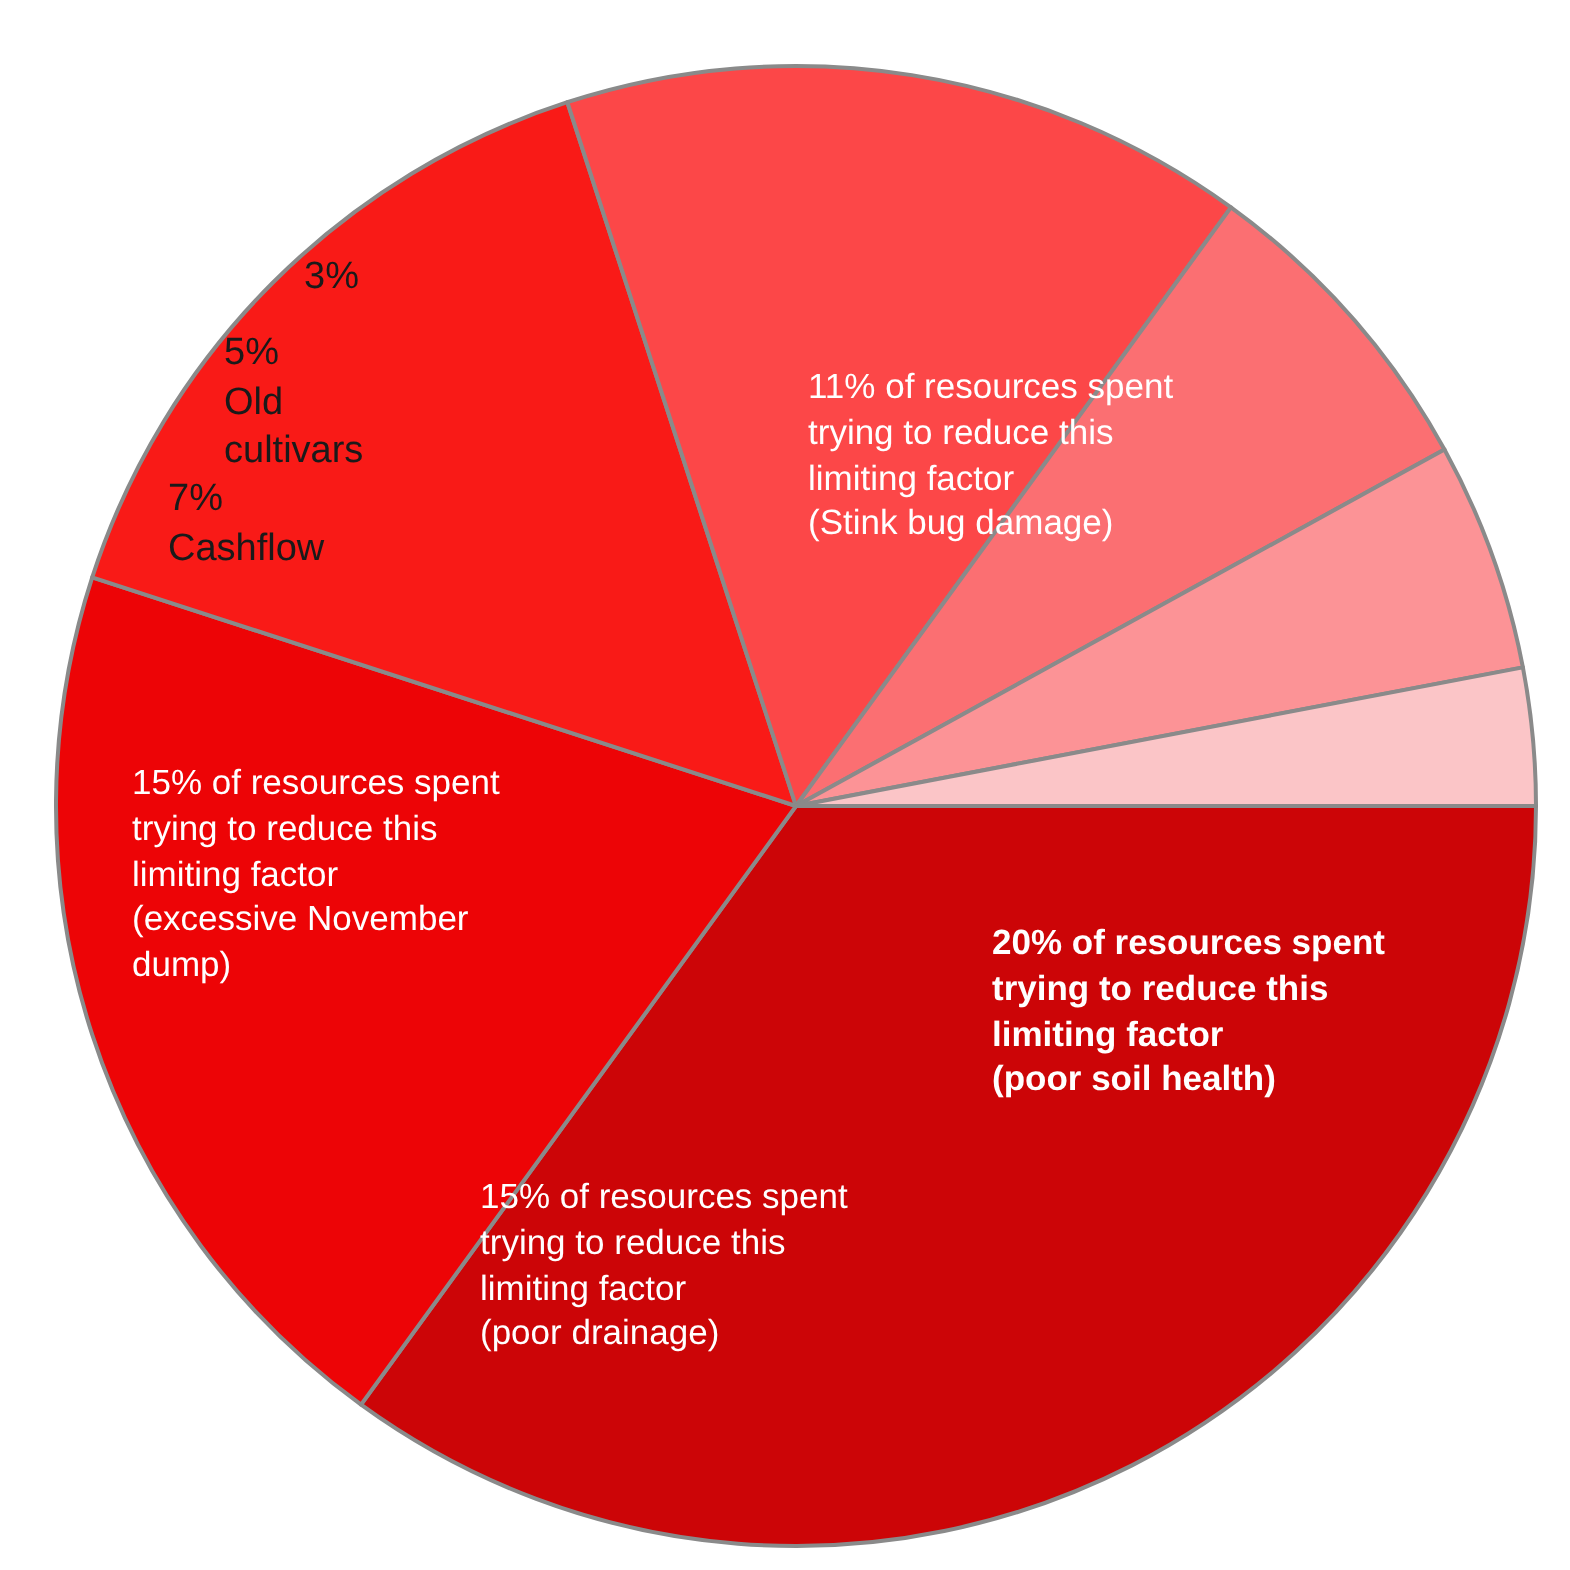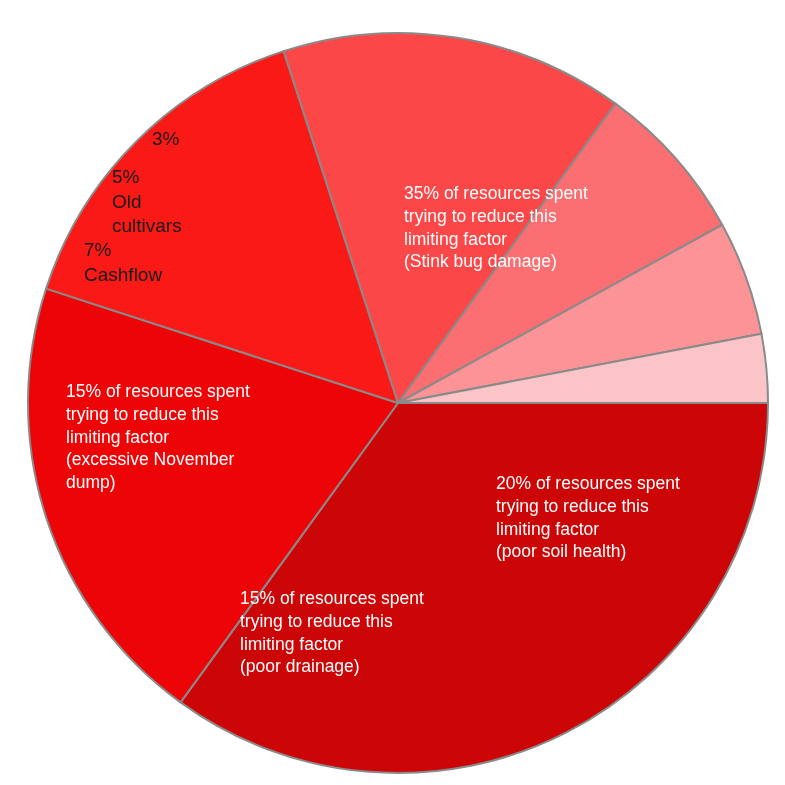--- a/index.html
+++ b/index.html
@@ -43,21 +43,21 @@
   .label-inside {
     color: #ffffff;
     font-size: 17.5px;
   }
   .label-outside {
     color: #1a1a1a;
     font-size: 19px;
   }
   
   #label-stinkbug   { left: 404px; top: 182px;  width: 250px; }
-  #label-soilhealth { left: 496px; top: 472px;  width: 250px; }
+  #label-soilhealth { left: 496px; top: 460px;  width: 250px; font-weight: bold; }
   #label-drainage   { left: 240px; top: 587px;  width: 250px; }
   #label-november   { left: 66px;  top: 380px;  width: 230px; }
   #label-cashflow   { left: 84px;  top: 238px;  width: 160px; }
   #label-oldcult    { left: 112px; top: 165px;  width: 160px; }
   #label-pct3       { left: 152px; top: 127px;  width: 80px;  }
 </style>
 </head>
 <body>
 
 <div id="chart-root">
@@ -67,21 +67,21 @@
         <path d="M 398 403 L 768.00 403.00 A 370 370 0 0 1 180.52 702.34 Z" fill="#cc0507" class="slice-path"></path>
         <path d="M 398 403 L 180.52 702.34 A 370 370 0 0 1 46.11 288.66 Z" fill="#ed0406" class="slice-path"></path>
         <path d="M 398 403 L 46.11 288.66 A 370 370 0 0 1 283.66 51.11 Z" fill="#f91a17" class="slice-path"></path>
         <path d="M 398 403 L 283.66 51.11 A 370 370 0 0 1 615.48 103.66 Z" fill="#fc4748" class="slice-path"></path>
         <path d="M 398 403 L 615.48 103.66 A 370 370 0 0 1 722.23 224.75 Z" fill="#fb6f72" class="slice-path"></path>
         <path d="M 398 403 L 722.23 224.75 A 370 370 0 0 1 761.45 333.67 Z" fill="#fc9396" class="slice-path"></path>
         <path d="M 398 403 L 761.45 333.67 A 370 370 0 0 1 768.00 403.00 Z" fill="#fbc5c7" class="slice-path"></path>
       </g>
   </svg>
 
-  <div class="pie-label label-inside" id="label-stinkbug">35% of resources spent
+  <div class="pie-label label-inside" id="label-stinkbug">11% of resources spent
 trying to reduce this
 limiting factor
 (Stink bug damage)</div>
 
   <div class="pie-label label-inside" id="label-soilhealth">20% of resources spent
 trying to reduce this
 limiting factor
 (poor soil health)</div>
 
   <div class="pie-label label-inside" id="label-drainage">15% of resources spent

